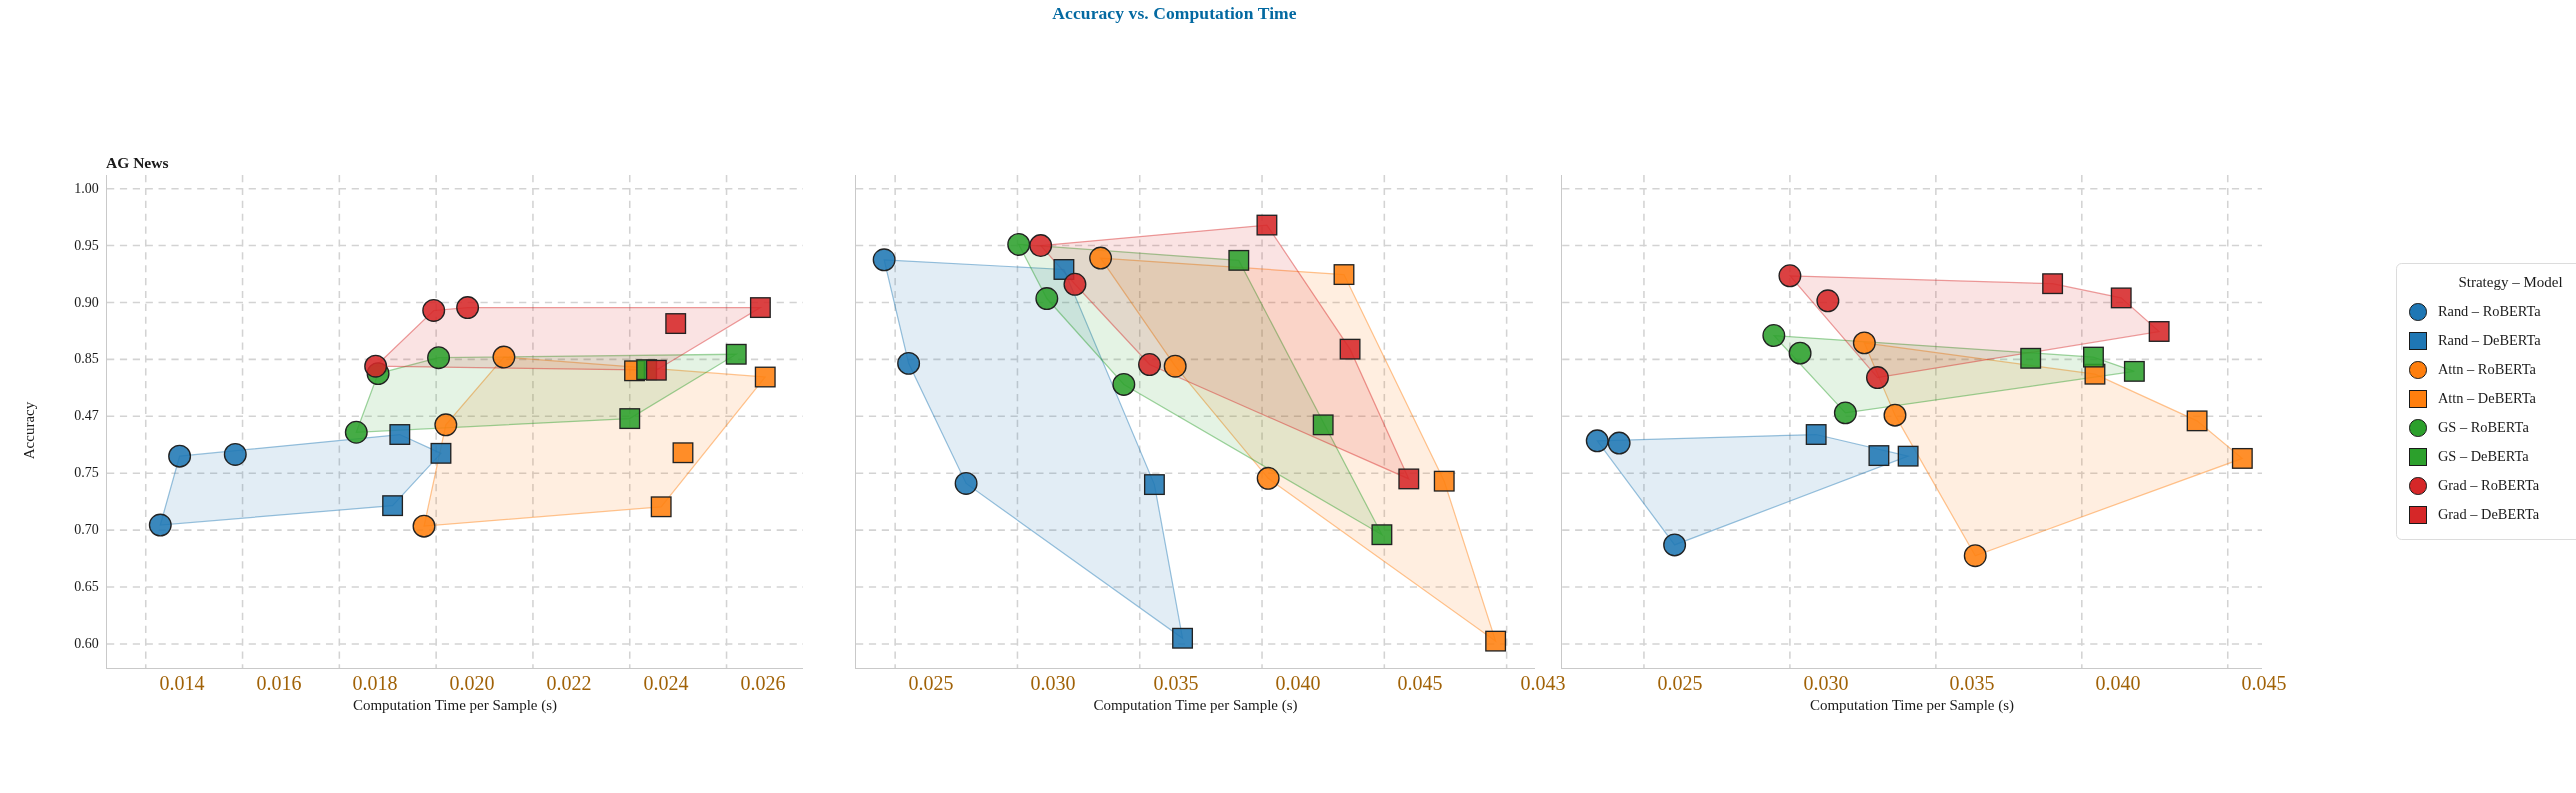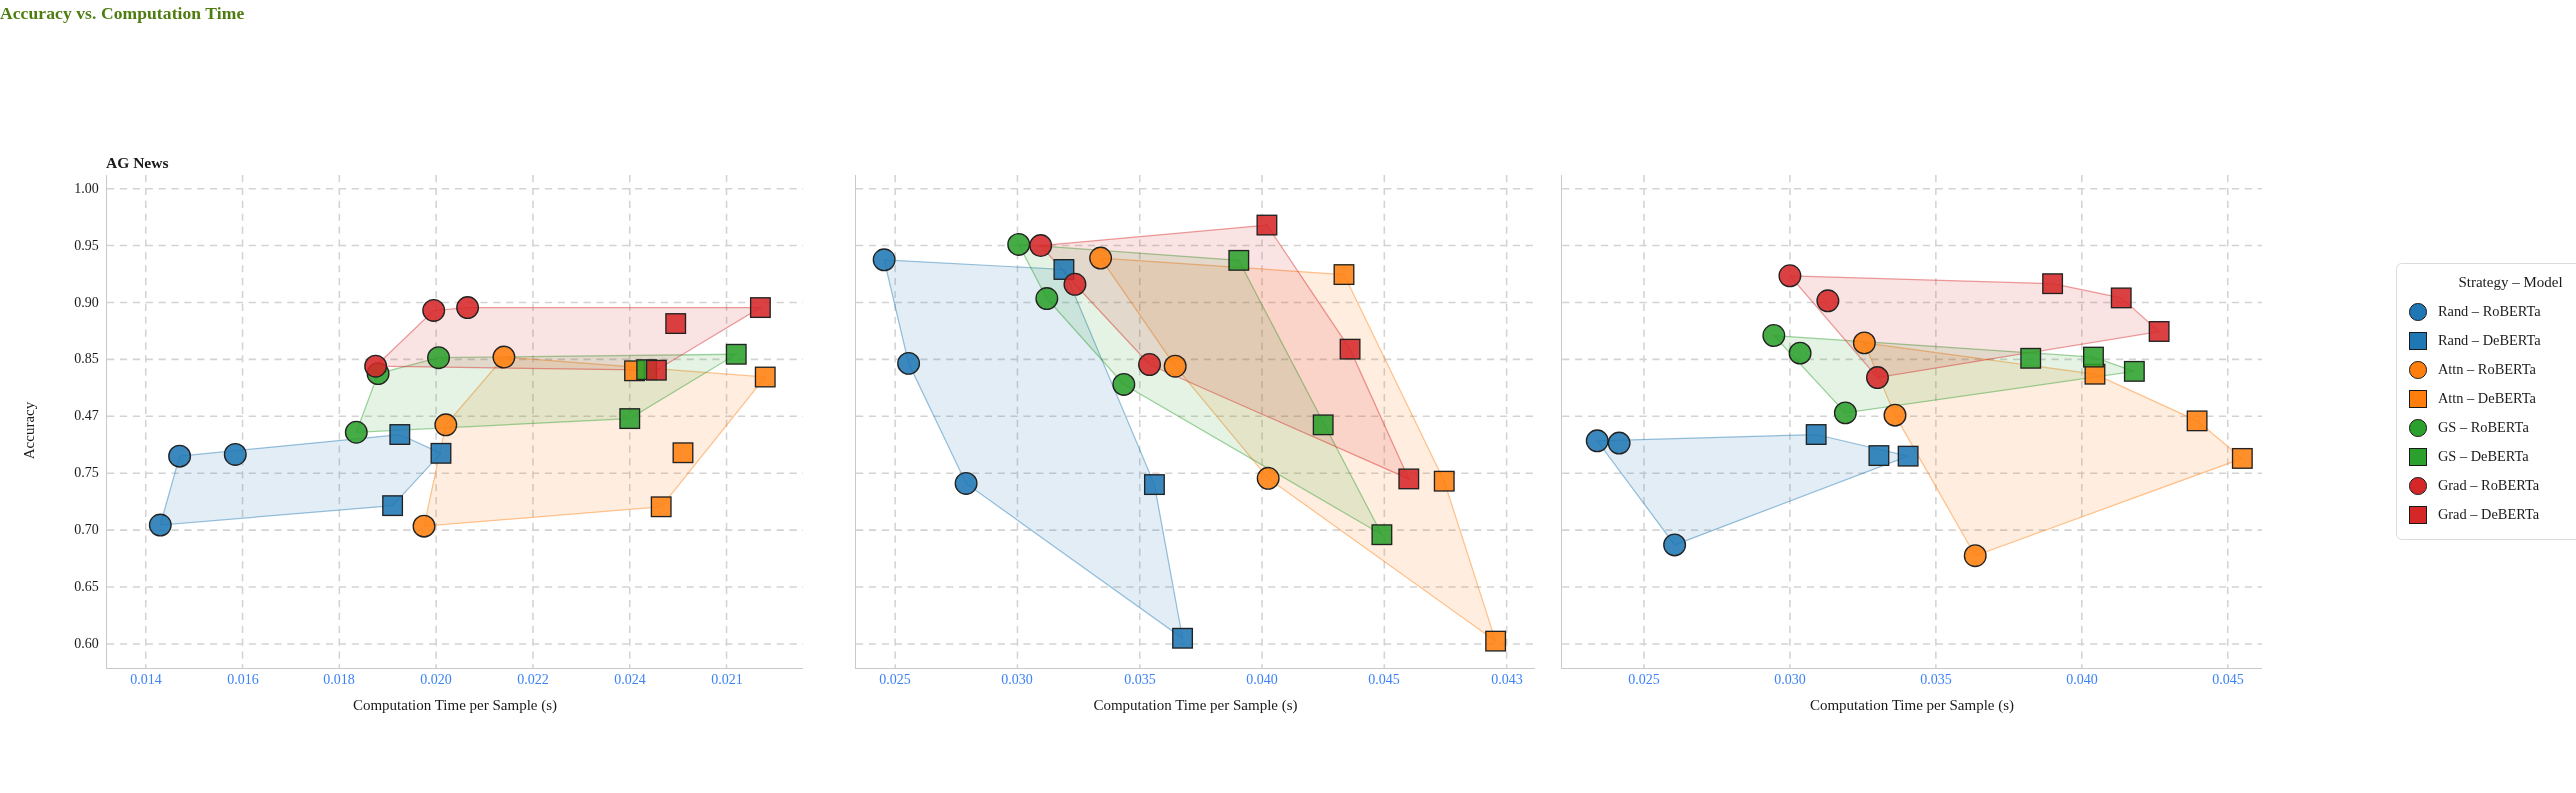--- a/index.html
+++ b/index.html
@@ -1,37 +1,37 @@
 <!DOCTYPE html>
 <html style="font-size:8.2px"><head>
 <meta charset="utf-8">
 <style>
   html,body{margin:0;padding:0;background:#ffffff;}
   body{width:2641px;height:793px;font-family:"Liberation Serif","DejaVu Serif",serif;overflow:hidden;}
   #root{position:relative;width:2641px;height:793px;background:#ffffff;}
 
   #fig-title{
-    position:absolute;left:0;top:3.1px;width:2349px;
-    font-size:17.5px;font-weight:bold;color:#4d7c0f;letter-spacing:0.1px;
+    position:absolute;left:0;top:3.1px;width:2349px;text-align:center;
+    font-size:17.5px;font-weight:bold;color:#0369a1;letter-spacing:0.1px;
   }
 
   .panel{position:absolute;top:155px;height:577px;}
   .panel-title{
     position:absolute;left:0;top:-1px;width:100%;text-align:left;
     font-size:15.5px;font-weight:bold;color:#1a1a1a;
   }
   .plotbox{position:absolute;left:0;top:20px;right:0;bottom:63px;
     border-left:1.5px solid #c9c9c9;border-bottom:1.5px solid #c9c9c9;background:#fff;overflow:visible;}
   .plotinner{position:absolute;inset:0;overflow:hidden;}
   svg.layer{position:absolute;left:0;top:0;overflow:visible;}
 
   .gridline{stroke:#d3d3d3;stroke-width:3;stroke-dasharray:14 11;}
   .hull-path{stroke-width:2.4;}
 
-  .xtick{position:absolute;top:100%;transform:translate(-50%,4.1px);font-size:14px;color:#3b82f6;white-space:nowrap;}
+  .xtick{position:absolute;top:100%;transform:translate(-50%,4.1px);font-size:20px;color:#a16207;white-space:nowrap;margin-left:36px;}
   .ytick{position:absolute;left:0;transform:translate(calc(-100% - 8.2px),-50%);font-size:14px;color:#1a1a1a;white-space:nowrap;}
   .xaxis-label{position:absolute;left:0;width:100%;top:100%;margin-top:29px;text-align:center;font-size:15px;color:#1a1a1a;}
   .yaxis-label{position:absolute;left:-78px;top:50%;width:155px;margin-left:-77px;text-align:center;
     transform:rotate(-90deg);font-size:15px;color:#1a1a1a;}
 
   #legend{
     position:absolute;left:2396px;top:263px;width:229px;
     border:1.5px solid #dcdcdc;border-radius:5.7px;background:#fff;
     padding:8.2px 0 9.3px 0;box-sizing:border-box;
   }
@@ -118,21 +118,21 @@
                 <rect x="1249.4" y="238.4" width="38" height="38" fill="rgba(214,39,40,0.88)" stroke="#222" stroke-width="2.6"></rect>
               </g>
             </svg>
           </div>
           <div class="xtick" style="left: 39px;">0.014</div>
           <div class="xtick" style="left: 136px;">0.016</div>
           <div class="xtick" style="left: 232px;">0.018</div>
           <div class="xtick" style="left: 329px;">0.020</div>
           <div class="xtick" style="left: 426px;">0.022</div>
           <div class="xtick" style="left: 523px;">0.024</div>
-          <div class="xtick" style="left: 620px;">0.021</div>
+          <div class="xtick" style="left: 620px;">0.026</div>
           <div class="ytick" style="top: 469px;">0.60</div>
           <div class="ytick" style="top: 412px;">0.65</div>
           <div class="ytick" style="top: 355px;">0.70</div>
           <div class="ytick" style="top: 298px;">0.75</div>
           <div class="ytick" style="top: 241px;">0.47</div>
           <div class="ytick" style="top: 184px;">0.85</div>
           <div class="ytick" style="top: 128px;">0.90</div>
           <div class="ytick" style="top: 71px;">0.95</div>
           <div class="ytick" style="top: 13.7px;">1.00</div>
           <div class="yaxis-label">Accuracy</div>

